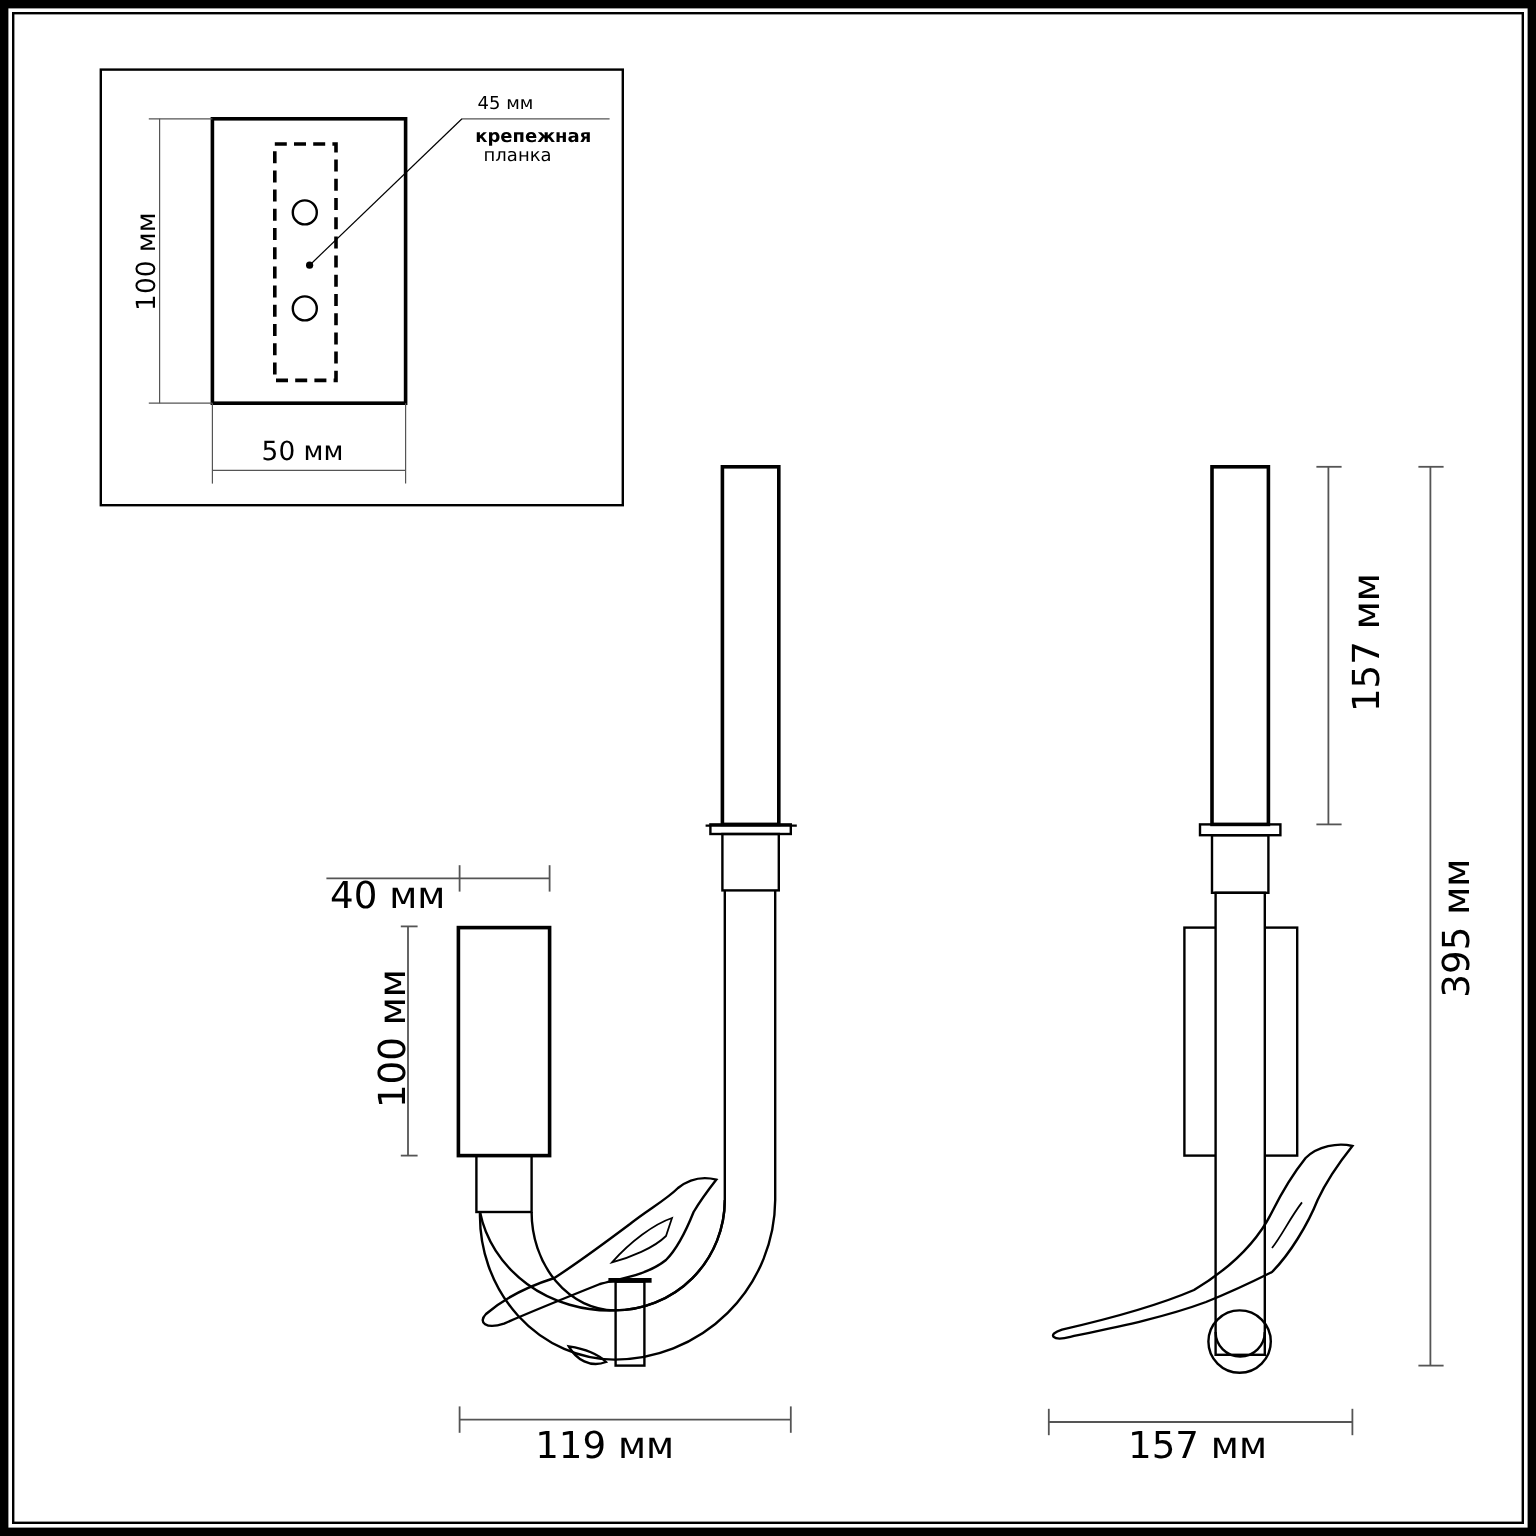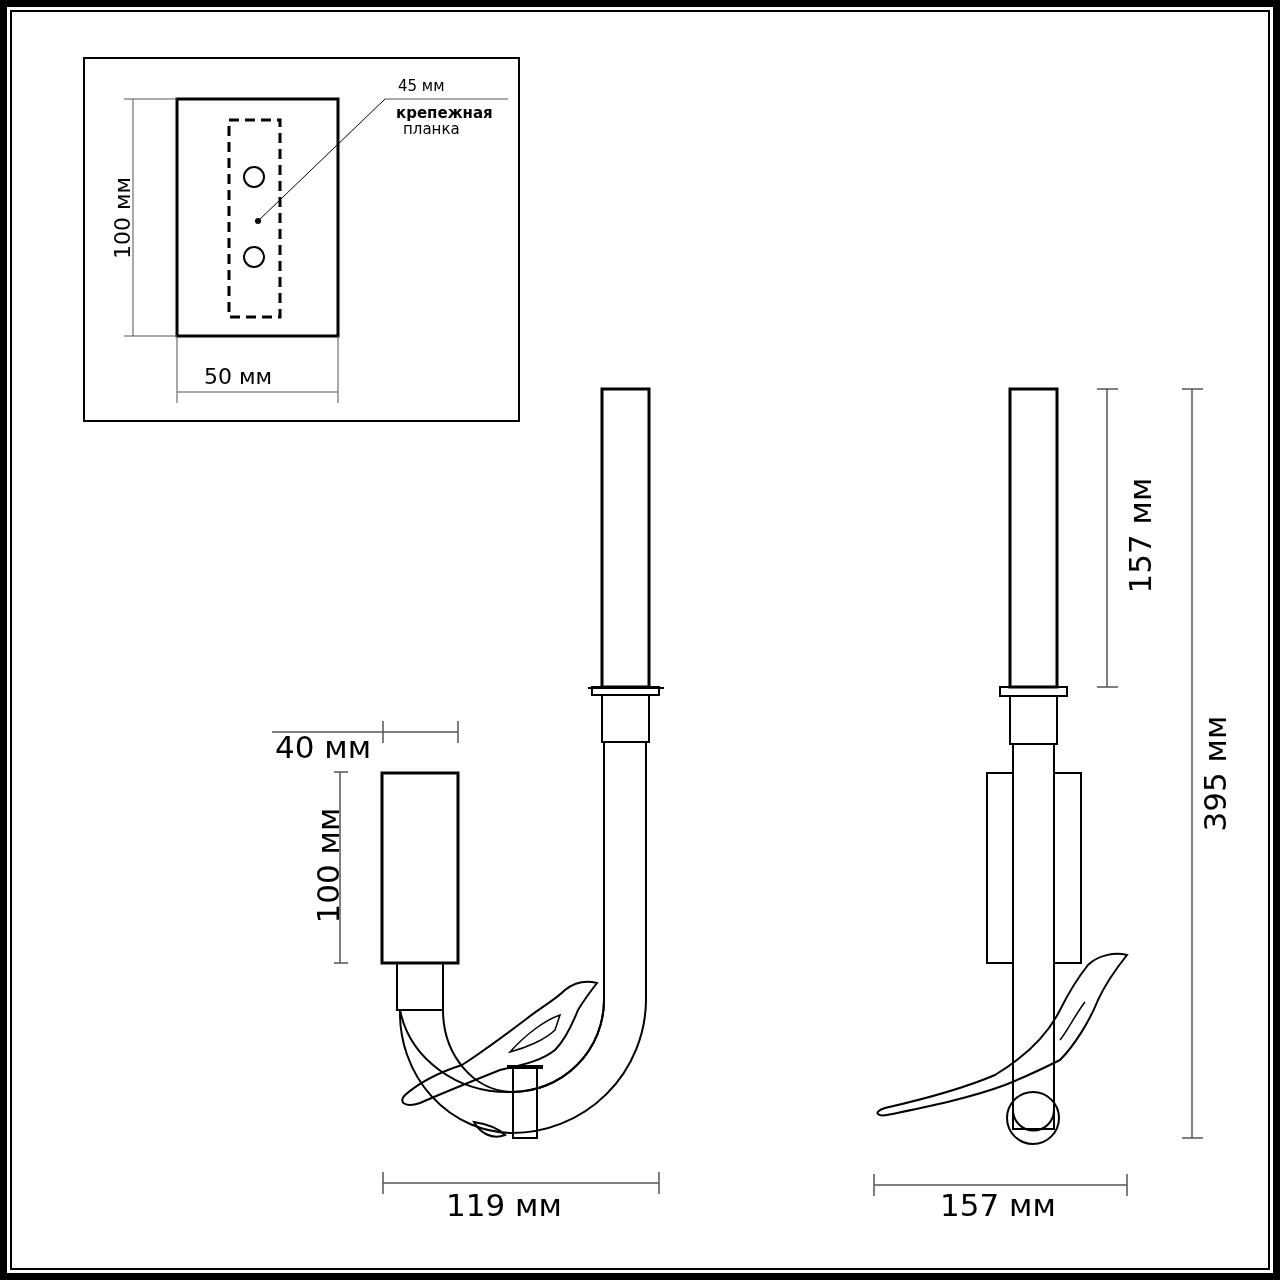--- a/index.html
+++ b/index.html
@@ -106,21 +106,21 @@
     <line x1="1182" y1="389" x2="1203" y2="389"></line>
     <line x1="1182" y1="1138" x2="1203" y2="1138"></line>
     <line x1="1192" y1="389" x2="1192" y2="1138"></line>
     <line x1="874" y1="1185" x2="1127" y2="1185"></line>
     <line x1="874" y1="1174" x2="874" y2="1196"></line>
     <line x1="1127" y1="1174" x2="1127" y2="1196"></line>
   </g>
 </svg>
 
 <div class="lbl mid rot" style="left:63px; top:207px; width:120px; text-align:center;">100 мм</div>
-<div class="lbl mid" style="left:204px; top:366px;text-align:right;">50 мм</div>
+<div class="lbl mid" style="left:218px; top:366px;text-align:right;">50 мм</div>
 <div class="lbl small" style="left:398px; top:79px;">45 мм</div>
 <div class="lbl small" style="left:396px; top:106px;font-weight:bold;">крепежная</div>
 <div class="lbl small" style="left:403px; top:122px;">планка</div>
 
 <div class="lbl big" style="left:275px; top:732px;">40 мм</div>
 <div class="lbl big rot" style="left:238px; top:850px; width:180px; text-align:center;">100 мм</div>
 <div class="lbl big" style="left:446px; top:1190px;">119 мм</div>
 
 <div class="lbl big rot" style="left:1040px; top:520px; width:200px; text-align:center;">157 мм</div>
 <div class="lbl big rot" style="left:1115px; top:758px; width:200px; text-align:center;">395 мм</div>

